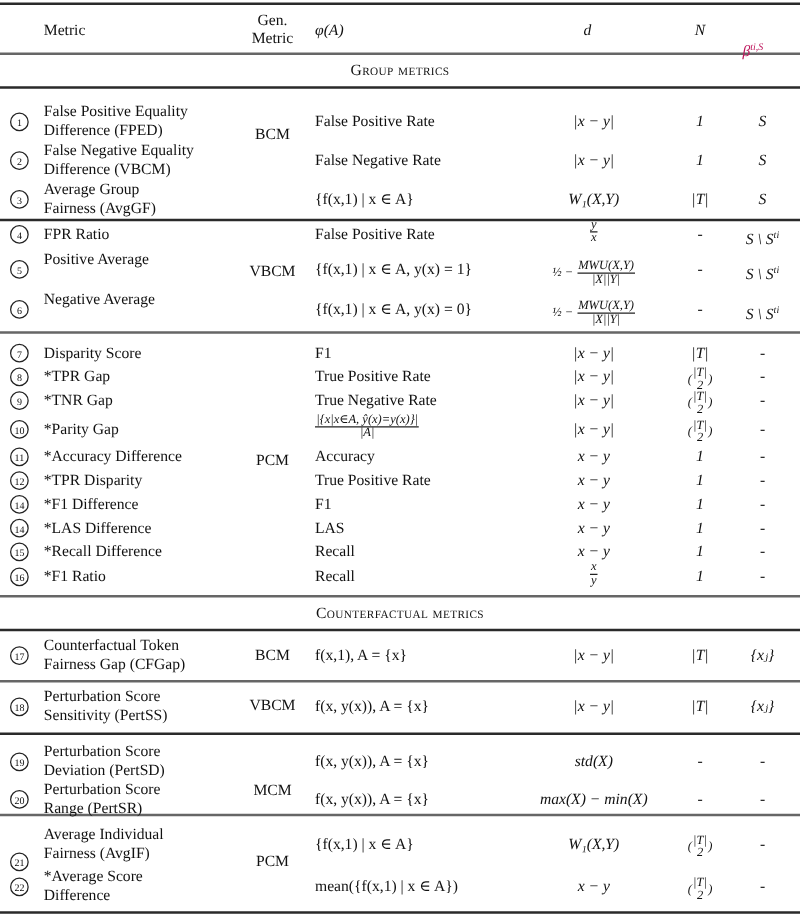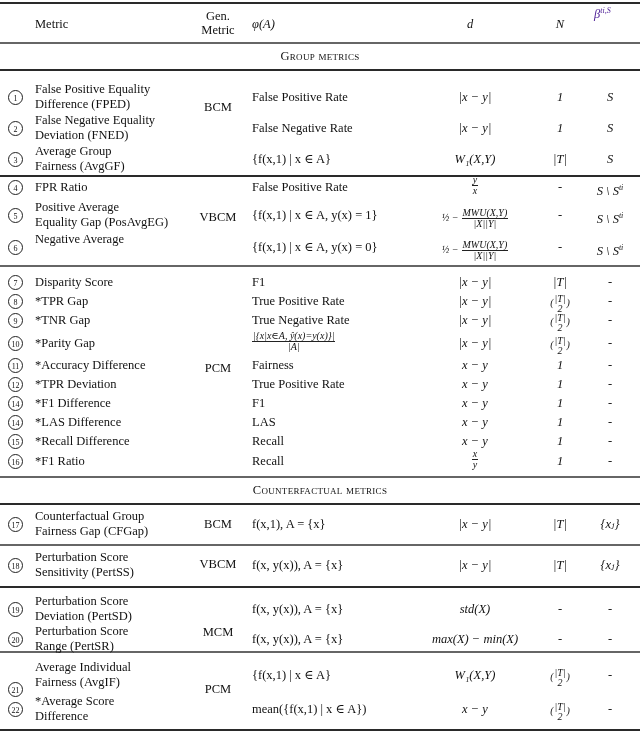--- a/index.html
+++ b/index.html
@@ -35,39 +35,39 @@
   <div class="rule thick" style="top:586px"></div>
   <div class="rule mid" style="top:651px"></div>
   <div class="rule thick" style="top:729px"></div>
 
   <div class="cell" style="left:35px;top:17px">Metric</div>
   <div class="cell ctr" style="left:193px;top:9px;width:50px">Gen.</div>
   <div class="cell ctr" style="left:193px;top:23px;width:50px">Metric</div>
   <div class="cell it" style="left:252px;top:17px">φ(A)</div>
   <div class="cell it ctr" style="left:440px;top:17px;width:60px">d</div>
   <div class="cell it ctr" style="left:545px;top:17px;width:30px">N</div>
-  <div class="cell it" style="left:594px;top:3px;color:#4c1d95"><span>β</span><sup>ti,S</sup></div>
+  <div class="cell it" style="left:594px;top:30px;color:#be185d"><span>β</span><sup>ti,S</sup></div>
 
   <div class="cell sc ctr" style="left:0;top:49px;width:640px">Group metrics</div>
   <div class="cell sc ctr" style="left:0;top:483px;width:640px">Counterfactual metrics</div>
 
   <div id="rows">
       <div style="position:absolute;left:0;top:82px;width:640px;height:30px">
         <div class="num" style="top:8px">1</div>
         <div class="cell" style="left:35px;top:0">False Positive Equality</div>
         <div class="cell" style="left:35px;top:15px">Difference (FPED)</div>
         <div class="cell" style="left:252px;top:8px"><span>False Positive Rate</span></div>
         <div class="cell ctr it" style="left:420px;top:8px;width:110px"><span>|x − y|</span></div>
         <div class="cell ctr it" style="left:540px;top:8px;width:40px"><span>1</span></div>
         <div class="cell ctr it" style="left:585px;top:8px;width:50px"><span>S</span></div>
       </div>
       <div style="position:absolute;left:0;top:113px;width:640px;height:30px">
         <div class="num" style="top:8px">2</div>
         <div class="cell" style="left:35px;top:0">False Negative Equality</div>
-        <div class="cell" style="left:35px;top:15px">Deviation (FNED)</div>
+        <div class="cell" style="left:35px;top:15px">Difference (VBCM)</div>
         <div class="cell" style="left:252px;top:8px"><span>False Negative Rate</span></div>
         <div class="cell ctr it" style="left:420px;top:8px;width:110px"><span>|x − y|</span></div>
         <div class="cell ctr it" style="left:540px;top:8px;width:40px"><span>1</span></div>
         <div class="cell ctr it" style="left:585px;top:8px;width:50px"><span>S</span></div>
       </div>
       <div style="position:absolute;left:0;top:144px;width:640px;height:30px">
         <div class="num" style="top:8px">3</div>
         <div class="cell" style="left:35px;top:0">Average Group</div>
         <div class="cell" style="left:35px;top:15px">Fairness (AvgGF)</div>
         <div class="cell" style="left:252px;top:8px"><span>{f(x,1) | x ∈ A}</span></div>
@@ -79,21 +79,20 @@
         <div class="num" style="top:0px">4</div>
         <div class="cell" style="left:35px;top:0">FPR Ratio</div>
         <div class="cell" style="left:252px;top:0px"><span>False Positive Rate</span></div>
         <div class="cell ctr it" style="left: 420px; top: -5px; width: 110px;"><span class="frac it"><span class="n">y</span><span class="d">x</span></span></div>
         <div class="cell ctr it" style="left:540px;top:0px;width:40px"><span>-</span></div>
         <div class="cell ctr it" style="left:585px;top:0px;width:50px"><span>S \ S</span><sup>ti</sup></div>
       </div>
       <div style="position:absolute;left:0;top:200px;width:640px;height:30px">
         <div class="num" style="top:8px">5</div>
         <div class="cell" style="left:35px;top:0">Positive Average</div>
-        <div class="cell" style="left:35px;top:15px">Equality Gap (PosAvgEG)</div>
         <div class="cell" style="left:252px;top:8px"><span>{f(x,1) | x ∈ A, y(x) = 1}</span></div>
         <div class="cell ctr it" style="left:420px;top:8px;width:110px"><span style="font-size:10px;margin-right:3px">½ −</span><span class="frac it"><span class="n">MWU(X,Y)</span><span class="d">|X||Y|</span></span></div>
         <div class="cell ctr it" style="left:540px;top:8px;width:40px"><span>-</span></div>
         <div class="cell ctr it" style="left:585px;top:8px;width:50px"><span>S \ S</span><sup>ti</sup></div>
       </div>
       <div style="position:absolute;left:0;top:232px;width:640px;height:30px">
         <div class="num" style="top:8px">6</div>
         <div class="cell" style="left:35px;top:0">Negative Average</div>
         <div class="cell" style="left:252px;top:8px"><span>{f(x,1) | x ∈ A, y(x) = 0}</span></div>
         <div class="cell ctr it" style="left:420px;top:8px;width:110px"><span style="font-size:10px;margin-right:3px">½ −</span><span class="frac it"><span class="n">MWU(X,Y)</span><span class="d">|X||Y|</span></span></div>
@@ -128,28 +127,28 @@
         <div class="num" style="top:0px">10</div>
         <div class="cell" style="left:35px;top:0">*Parity Gap</div>
         <div class="cell" style="left: 252px; top: -5px;"><span class="frac it"><span class="n">|{x|x∈A, ŷ(x)=y(x)}|</span><span class="d">|A|</span></span></div>
         <div class="cell ctr it" style="left:420px;top:0px;width:110px"><span>|x − y|</span></div>
         <div class="cell ctr it" style="left:540px;top:0px;width:40px"><span class="binom">(<span class="frac it"><span class="n" style="border-bottom: none;">|T|</span><span class="d">2</span></span>)</span></div>
         <div class="cell ctr it" style="left:585px;top:0px;width:50px"><span>-</span></div>
       </div>
       <div style="position:absolute;left:0;top:358px;width:640px;height:15px">
         <div class="num" style="top:0px">11</div>
         <div class="cell" style="left:35px;top:0">*Accuracy Difference</div>
-        <div class="cell" style="left:252px;top:0px"><span>Fairness</span></div>
+        <div class="cell" style="left:252px;top:0px"><span>Accuracy</span></div>
         <div class="cell ctr it" style="left:420px;top:0px;width:110px"><span>x − y</span></div>
         <div class="cell ctr it" style="left:540px;top:0px;width:40px"><span>1</span></div>
         <div class="cell ctr it" style="left:585px;top:0px;width:50px"><span>-</span></div>
       </div>
       <div style="position:absolute;left:0;top:377px;width:592px;height:15px">
         <div class="num" style="top:0px">12</div>
-        <div class="cell" style="left:35px;top:0">*TPR Deviation</div>
+        <div class="cell" style="left:35px;top:0">*TPR Disparity</div>
         <div class="cell" style="left:252px;top:0px"><span>True Positive Rate</span></div>
         <div class="cell ctr it" style="left:420px;top:0px;width:110px"><span>x − y</span></div>
         <div class="cell ctr it" style="left:540px;top:0px;width:40px"><span>1</span></div>
         <div class="cell ctr it" style="left:585px;top:0px;width:50px"><span>-</span></div>
       </div>
       <div style="position:absolute;left:0;top:396px;width:640px;height:15px">
         <div class="num" style="top:0px">14</div>
         <div class="cell" style="left:35px;top:0">*F1 Difference</div>
         <div class="cell" style="left:252px;top:0px"><span>F1</span></div>
         <div class="cell ctr it" style="left:420px;top:0px;width:110px"><span>x − y</span></div>
@@ -175,21 +174,21 @@
       <div style="position:absolute;left:0;top:454px;width:640px;height:15px">
         <div class="num" style="top:0px">16</div>
         <div class="cell" style="left:35px;top:0">*F1 Ratio</div>
         <div class="cell" style="left:252px;top:0px"><span>Recall</span></div>
         <div class="cell ctr it" style="left: 420px; top: -5px; width: 110px;"><span class="frac it"><span class="n">x</span><span class="d">y</span></span></div>
         <div class="cell ctr it" style="left:540px;top:0px;width:40px"><span>1</span></div>
         <div class="cell ctr it" style="left:585px;top:0px;width:50px"><span>-</span></div>
       </div>
       <div style="position:absolute;left:0;top:509px;width:640px;height:30px">
         <div class="num" style="top:8px">17</div>
-        <div class="cell" style="left:35px;top:0">Counterfactual Group</div>
+        <div class="cell" style="left:35px;top:0">Counterfactual Token</div>
         <div class="cell" style="left:35px;top:15px">Fairness Gap (CFGap)</div>
         <div class="cell" style="left:252px;top:8px"><span>f(x,1), A = {x}</span></div>
         <div class="cell ctr it" style="left:420px;top:8px;width:110px"><span>|x − y|</span></div>
         <div class="cell ctr it" style="left:540px;top:8px;width:40px"><span>|T|</span></div>
         <div class="cell ctr it" style="left:585px;top:8px;width:50px"><span>{xⱼ}</span></div>
       </div>
       <div style="position:absolute;left:0;top:550px;width:640px;height:30px">
         <div class="num" style="top:8px">18</div>
         <div class="cell" style="left:35px;top:0">Perturbation Score</div>
         <div class="cell" style="left:35px;top:15px">Sensitivity (PertSS)</div>

